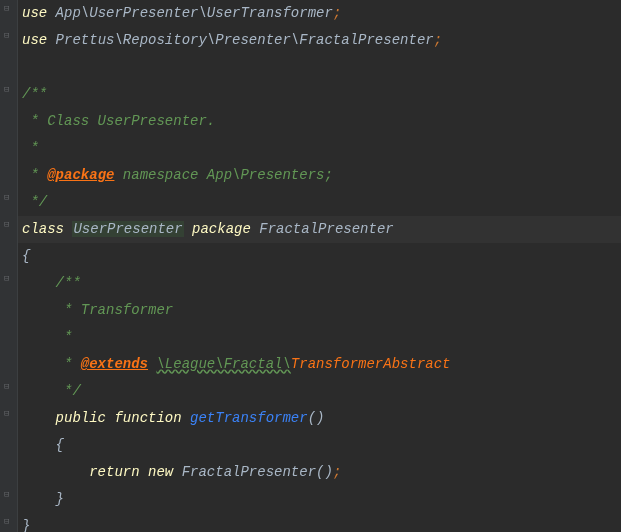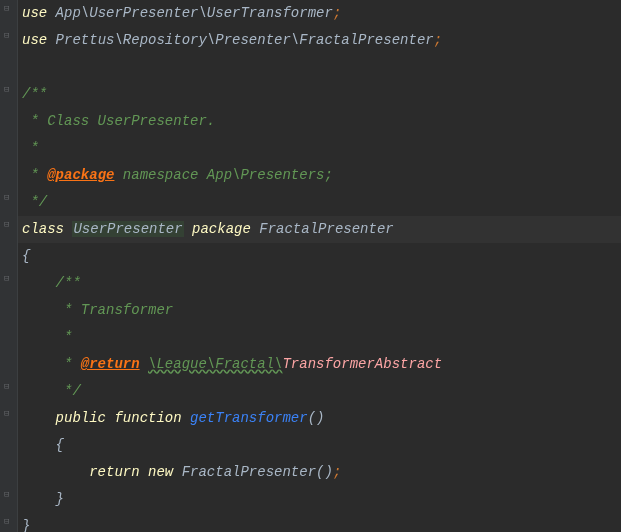--- a/index.html
+++ b/index.html
@@ -47,21 +47,21 @@
   .line.highlighted {
     background: #323232;
   }
   .kw { color: #fef9c3; }
   .ns { color: #a9b7c6; }
   .cls { color: #a9b7c6; text-align: center; }
   .punc { color: #cc7832; }
   .doc { color: #629755; font-style: italic; }
   .doc-tag { color: #f97316; font-style: italic; font-weight: bold; text-decoration: underline; }
   .doc-type { color: #629755; font-style: italic; text-decoration: underline #629755 wavy; }
-  .doc-type-end { color: #fca5a5; font-style: italic; }
+  .doc-type-end { color: #f97316; font-style: italic; }
   .classname-def { background: #344134; color: #a9b7c6; padding: 0 1px; }
   .fn { color: #3b82f6; text-align: center; }
   .paren { color: #a9b7c6; }
   .brace { color: #a9b7c6; }
 </style>
 </head>
 <body>
 
 <div class="gutter">
   <span class="fold-icon" style="top:4px">⊟</span>
@@ -83,20 +83,20 @@
   <div class="line"><span class="doc">/**</span></div>
   <div class="line"><span class="doc"> * Class UserPresenter.</span></div>
   <div class="line"><span class="doc"> *</span></div>
   <div class="line"><span class="doc"> * </span><span class="doc-tag">@package</span><span class="doc"> namespace App\Presenters;</span></div>
   <div class="line"><span class="doc"> */</span></div>
   <div class="line highlighted"><span class="kw">class </span><span class="classname-def">UserPresenter</span><span class="kw"> package </span><span class="cls">FractalPresenter</span></div>
   <div class="line"><span class="brace">{</span></div>
   <div class="line"><span class="doc">    /**</span></div>
   <div class="line"><span class="doc">     * Transformer</span></div>
   <div class="line"><span class="doc">     *</span></div>
-  <div class="line"><span class="doc">     * </span><span class="doc-tag">@return</span><span class="doc"> </span><span class="doc-type">\League\Fractal\</span><span class="doc-type-end">TransformerAbstract</span></div>
+  <div class="line"><span class="doc">     * </span><span class="doc-tag">@extends</span><span class="doc"> </span><span class="doc-type">\League\Fractal\</span><span class="doc-type-end">TransformerAbstract</span></div>
   <div class="line"><span class="doc">     */</span></div>
   <div class="line"><span class="kw">    public </span><span class="kw">function </span><span class="fn">getTransformer</span><span class="paren">()</span></div>
   <div class="line"><span class="brace">    {</span></div>
   <div class="line"><span class="kw">        return </span><span class="kw">new </span><span class="cls">FractalPresenter()</span><span class="punc">;</span></div>
   <div class="line"><span class="brace">    }</span></div>
   <div class="line"><span class="brace">}</span></div>
 </div>
 
 </body></html>

